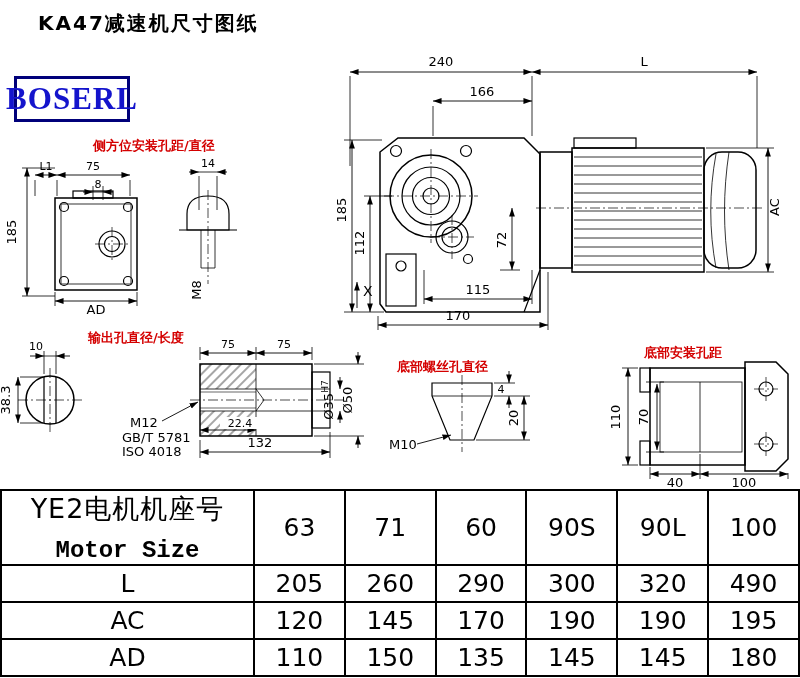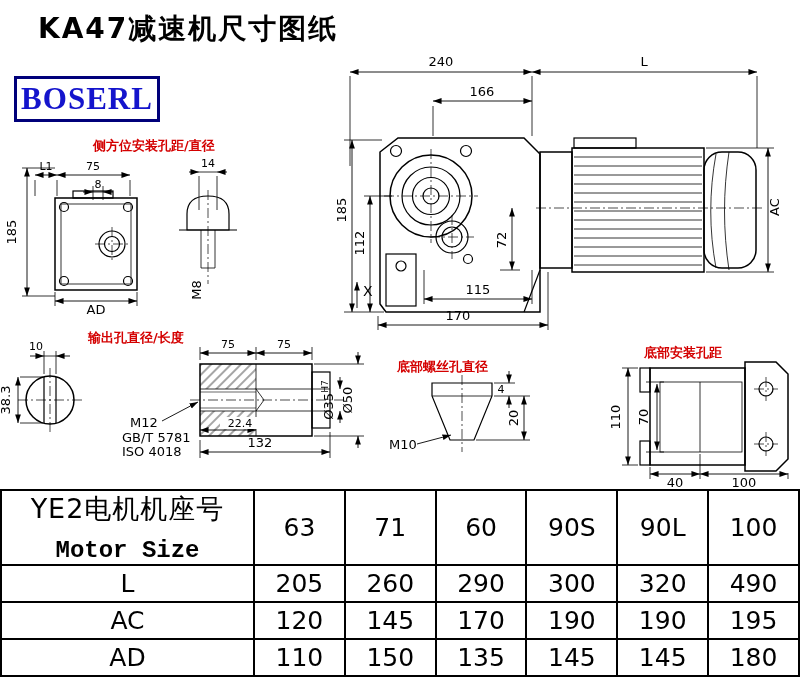--- a/index.html
+++ b/index.html
@@ -1,20 +1,20 @@
 <!DOCTYPE html>
 <html><head>
 <meta charset="utf-8">
 <style>
   * { margin:0; padding:0; box-sizing:border-box; }
   html,body { background:#fff; }
   body { width:800px; height:678px; font-family:"DejaVu Sans",sans-serif; }
   .page { position:relative; width:800px; height:678px; background:#fff; overflow:hidden; }
-  .title { position:absolute; left:38px; top:10px; font-size:28px; font-weight:bold; color:#000; letter-spacing:2px; white-space:nowrap; }
-  .logo { position:absolute; left:14px; top:76px; width:146px; height:46px; border:3px solid #00007a; background:#fff; display:flex; align-items:center; justify-content:center; }
+  .title { position:absolute; left:38px; top:10px; font-size:20px; font-weight:bold; color:#000; letter-spacing:2px; white-space:nowrap; }
+  .logo { position:absolute; left:14px; top:76px; width:116px; height:46px; border:3px solid #00007a; background:#fff; display:flex; align-items:center; justify-content:center; }
   .logo span { font-family:"Liberation Serif",serif; font-size:31px; font-weight:bold; color:#1414cc; letter-spacing:1px; }
   svg.drawing { position:absolute; left:0; top:0; }
   svg text { font-family:"DejaVu Sans",sans-serif; fill:#000; }
   .dim { font-size:13px; text-anchor:middle; }
   .dim-sm { font-size:11px; text-anchor:middle; }
   .dim-l { font-size:13px; text-anchor:start; }
   .dim-x { font-size:14px; text-anchor:start; }
   .red { font-size:13px; font-weight:bold; fill:#d40000; text-anchor:start; }
   .ol { fill:none; stroke:#000; stroke-width:1.5; }
   .ol2 { fill:none; stroke:#000; stroke-width:1.2; }

